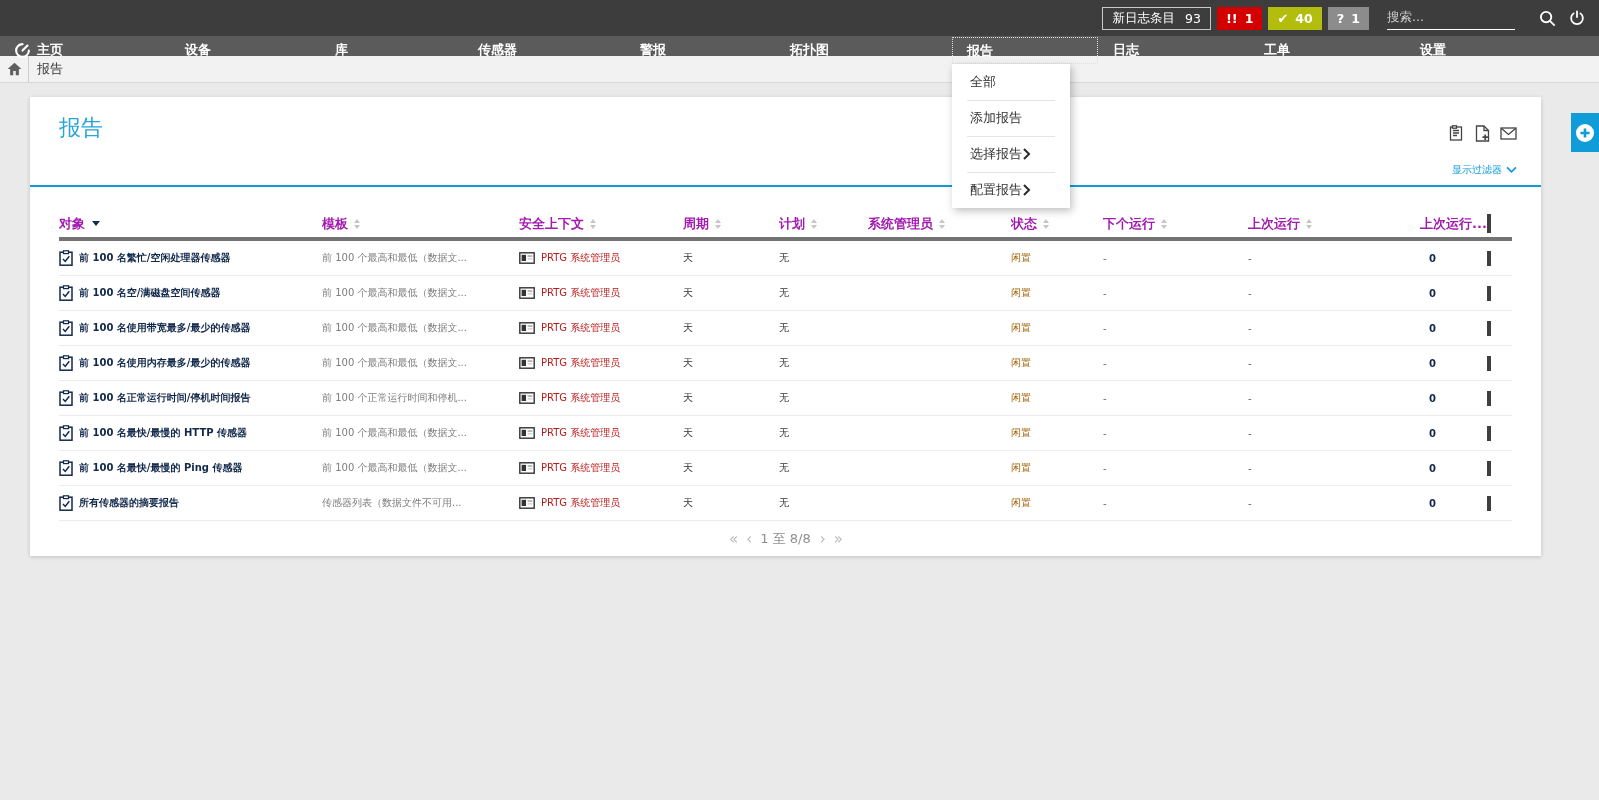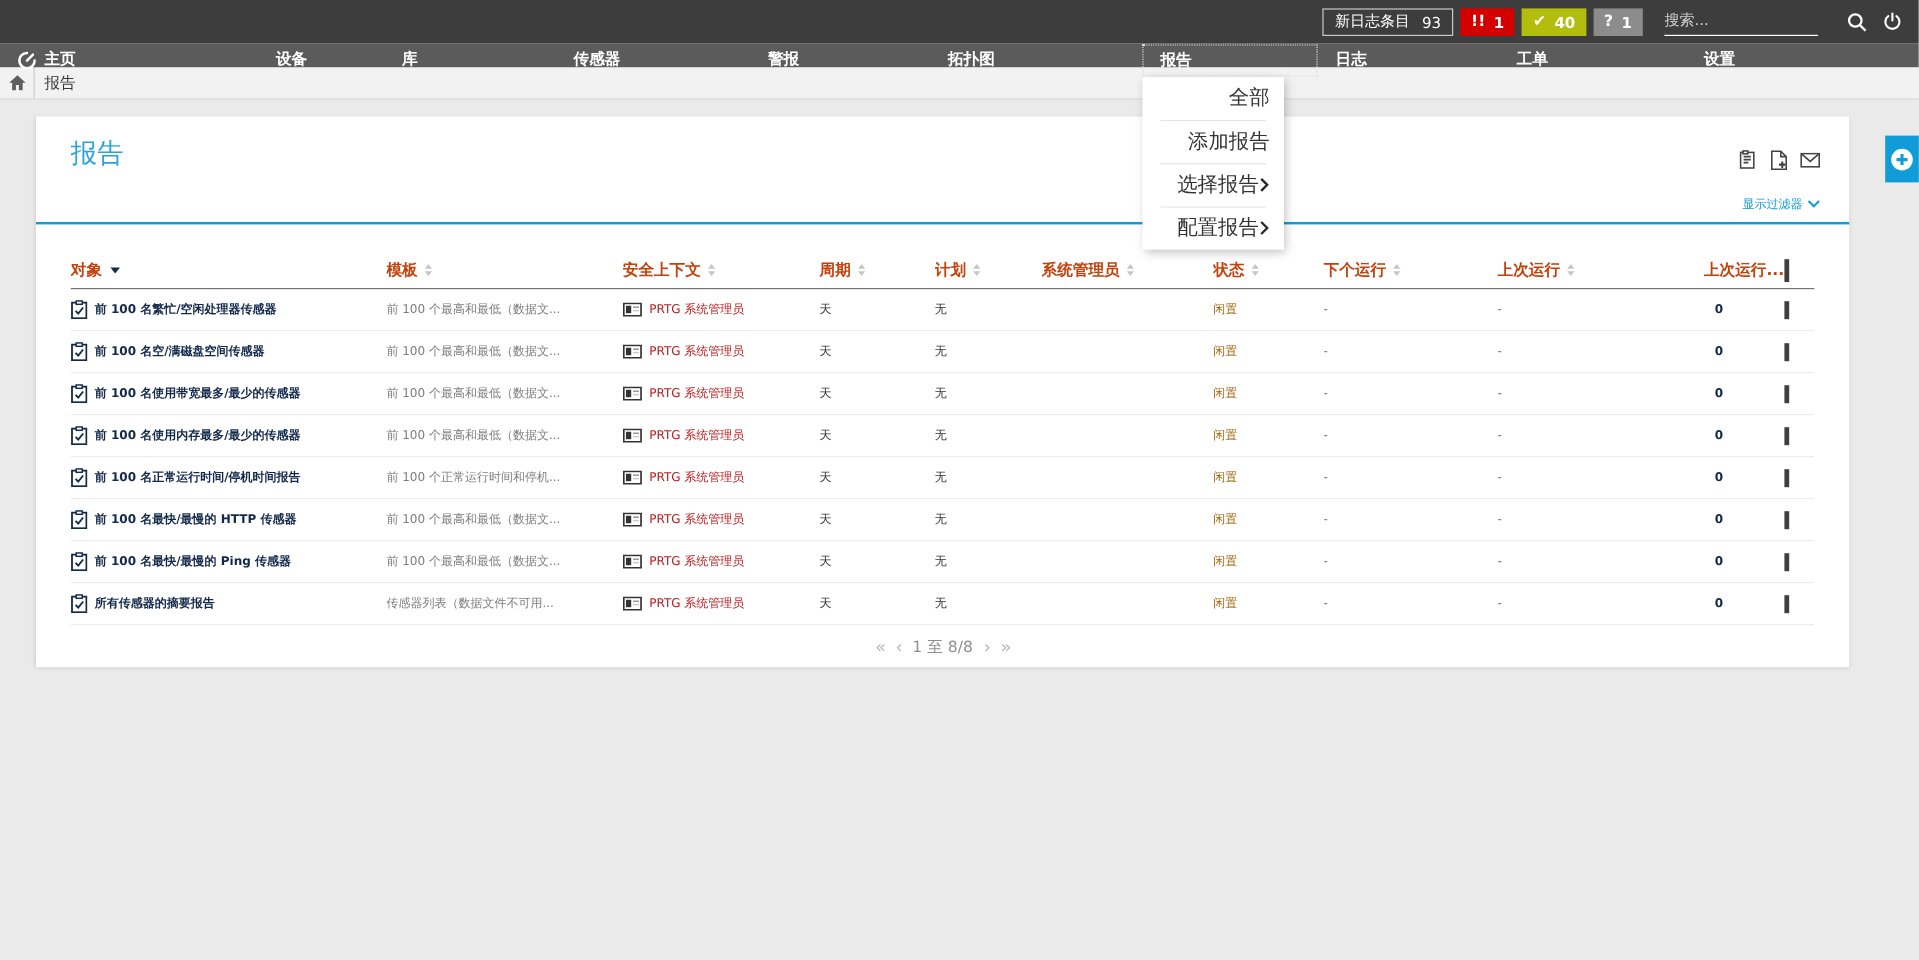--- a/index.html
+++ b/index.html
@@ -22,21 +22,21 @@
             color:#e6e6e6; font-size:12.5px; padding:2px 0 5px 0; outline:none;
             font-family:"DejaVu Sans","Liberation Sans",sans-serif; }
   .search-box input::placeholder { color:#cfcfcf; }
   .tb-icon { display:flex; align-items:center; justify-content:center; width:24px; height:24px; cursor:pointer; }
 
   
   .nav { position:relative; width:100%; height:20px; background:#5b5b5b; }
   .nav-item { position:absolute; top:0; height:28px; line-height:28px; color:#fff;
               font-size:13px; font-weight:bold; cursor:pointer; display:flex; align-items:center; gap:6px; }
   .nav-item:nth-child(1){ left:14px; }
-  .nav-item:nth-child(2){ left:185px;margin-left:45px; }
+  .nav-item:nth-child(2){ left:185px; }
   .nav-item:nth-child(3){ left:335px; }
   .nav-item:nth-child(4){ left:478px; }
   .nav-item:nth-child(5){ left:640px; }
   .nav-item:nth-child(6){ left:790px; }
   .nav-item:nth-child(7){ left:952px; }
   .nav-item:nth-child(8){ left:1113px; }
   .nav-item:nth-child(9){ left:1264px; }
   .nav-item:nth-child(10){ left:1420px; }
   .nav-item.active { top:1px; height:27px; width:146px; border:1px dotted #ddd; padding-left:14px; }
   .nav-logo { display:flex; align-items:center; }
@@ -56,22 +56,22 @@
   .head-icons { position:absolute; right:24px; top:28px; display:flex; gap:10px; align-items:center; }
   .hicon { display:flex; align-items:center; cursor:pointer; }
   .filter-link { position:absolute; right:24px; top:66px; font-size:10px; color:#0f9cd8;
                  display:flex; align-items:center; gap:4px; cursor:pointer; text-decoration:none; }
 
   
   .table { padding:0 29px; }
   .thead, .trow { display:grid;
      grid-template-columns:263px 197px 164px 96px 89px 143px 92px 145px 172px 67px 25px;
      align-items:center; }
-  .thead { height:31px; margin-top:23px; border-bottom:1px solid #737373;
-           font-size:13px; font-weight:bold; color:#c2410c; }
+  .thead { height:31px; margin-top:23px; border-bottom:4px solid #737373;
+           font-size:13px; font-weight:bold; color:#a21caf; }
   .th { display:flex; align-items:center; cursor:pointer; white-space:nowrap; overflow:hidden; }
   .sort { display:inline-flex; flex-direction:column; gap:2px; margin-left:6px; }
   .sort i { display:block; width:0; height:0; border-left:3.5px solid transparent; border-right:3.5px solid transparent; }
   .sort .u { border-bottom:4px solid #c6c6c6; }
   .sort .d { border-top:4px solid #c6c6c6; }
   .caret-down { display:inline-block; width:0; height:0; margin-left:7px;
                 border-left:4px solid transparent; border-right:4px solid transparent;
                 border-top:5px solid #13294b; }
   .trow { height:35px; border-bottom:1px solid #ececec; font-size:10px; cursor:pointer; }
   .cell-obj { display:flex; align-items:center; gap:6px; color:#13294b; font-weight:bold; white-space:nowrap; overflow:hidden; }
@@ -85,22 +85,22 @@
 
   
   .pagination { margin-top:9px; display:flex; justify-content:center; align-items:center; gap:9px;
                 font-size:13px; color:#8f8f8f; }
   .pg-arrow { color:#b8b8b8; font-size:15px; cursor:pointer; letter-spacing:-1px; }
 
   
   .menu { position:absolute; left:952px; top:64px; width:118px; background:#fff; z-index:30;
           box-shadow:2px 3px 8px rgba(0,0,0,0.25); }
   .menu-item { position:relative; height:36px; line-height:36px; padding:0 12px 0 18px;
-               font-size:17px; color:#333; cursor:pointer; display:flex; align-items:center;
-               justify-content:flex-end; }
+               font-size:13px; color:#333; cursor:pointer; display:flex; align-items:center;
+               justify-content:flex-start; }
   .menu-item + .menu-item::before { content:""; position:absolute; top:0; left:15px; right:15px;
                border-top:1px solid #e4e4e4; }
 
   
   .plus-tab { position:absolute; right:0; top:113px; width:28px; height:39px; background:#0f9cd8;
               display:flex; align-items:center; justify-content:center; z-index:20; cursor:pointer; }
 </style>
 </head>
 <body>
 

